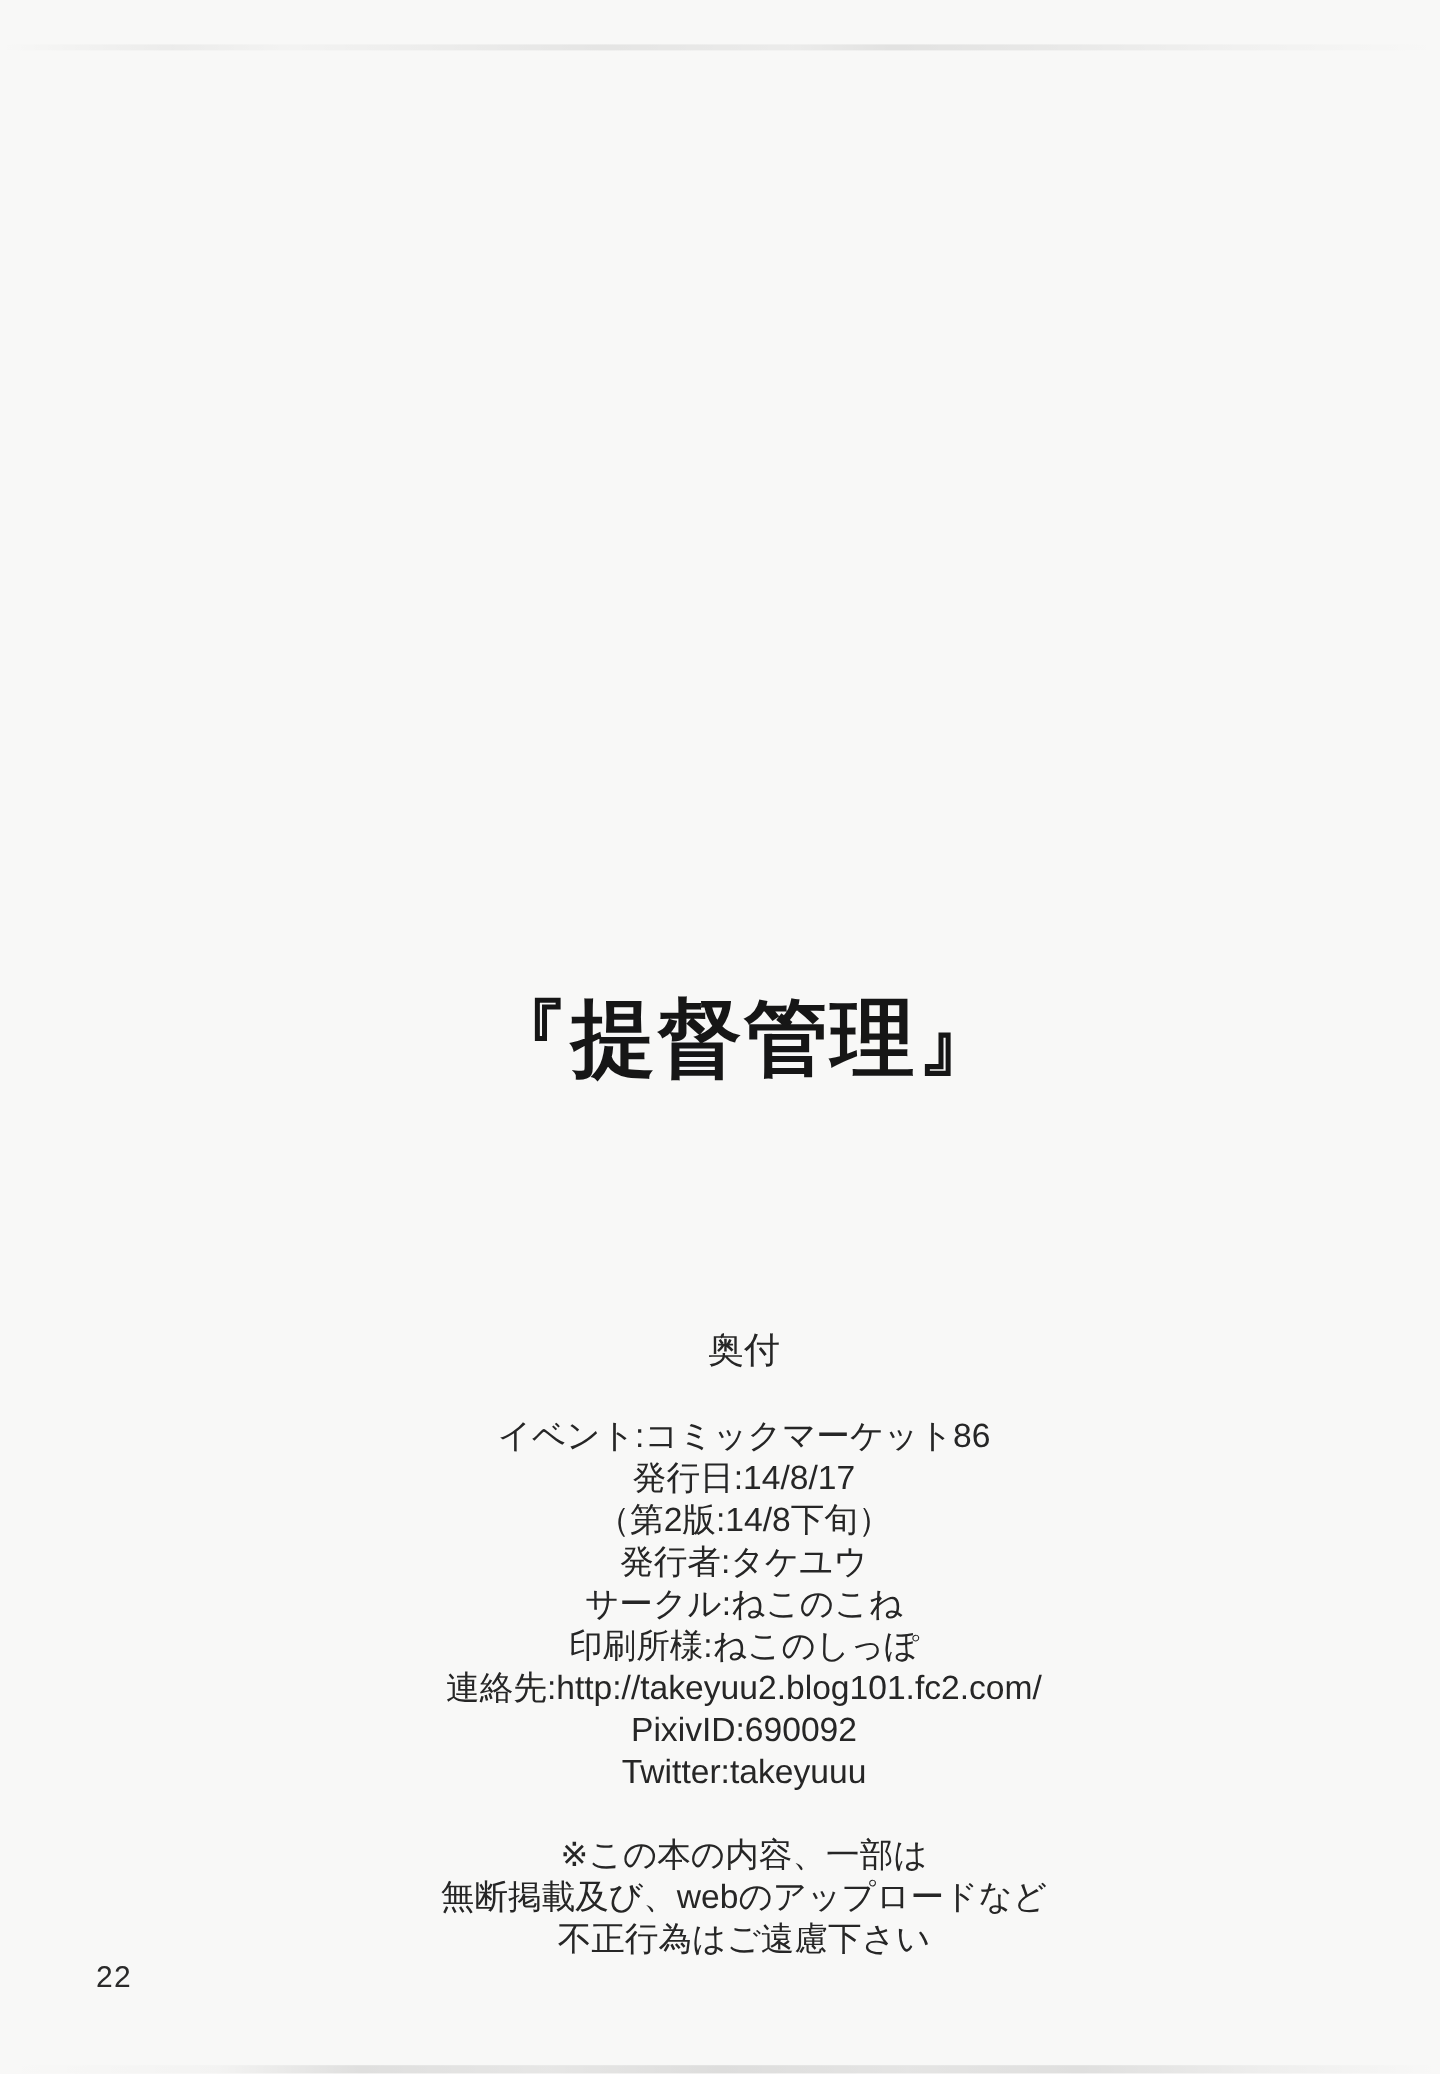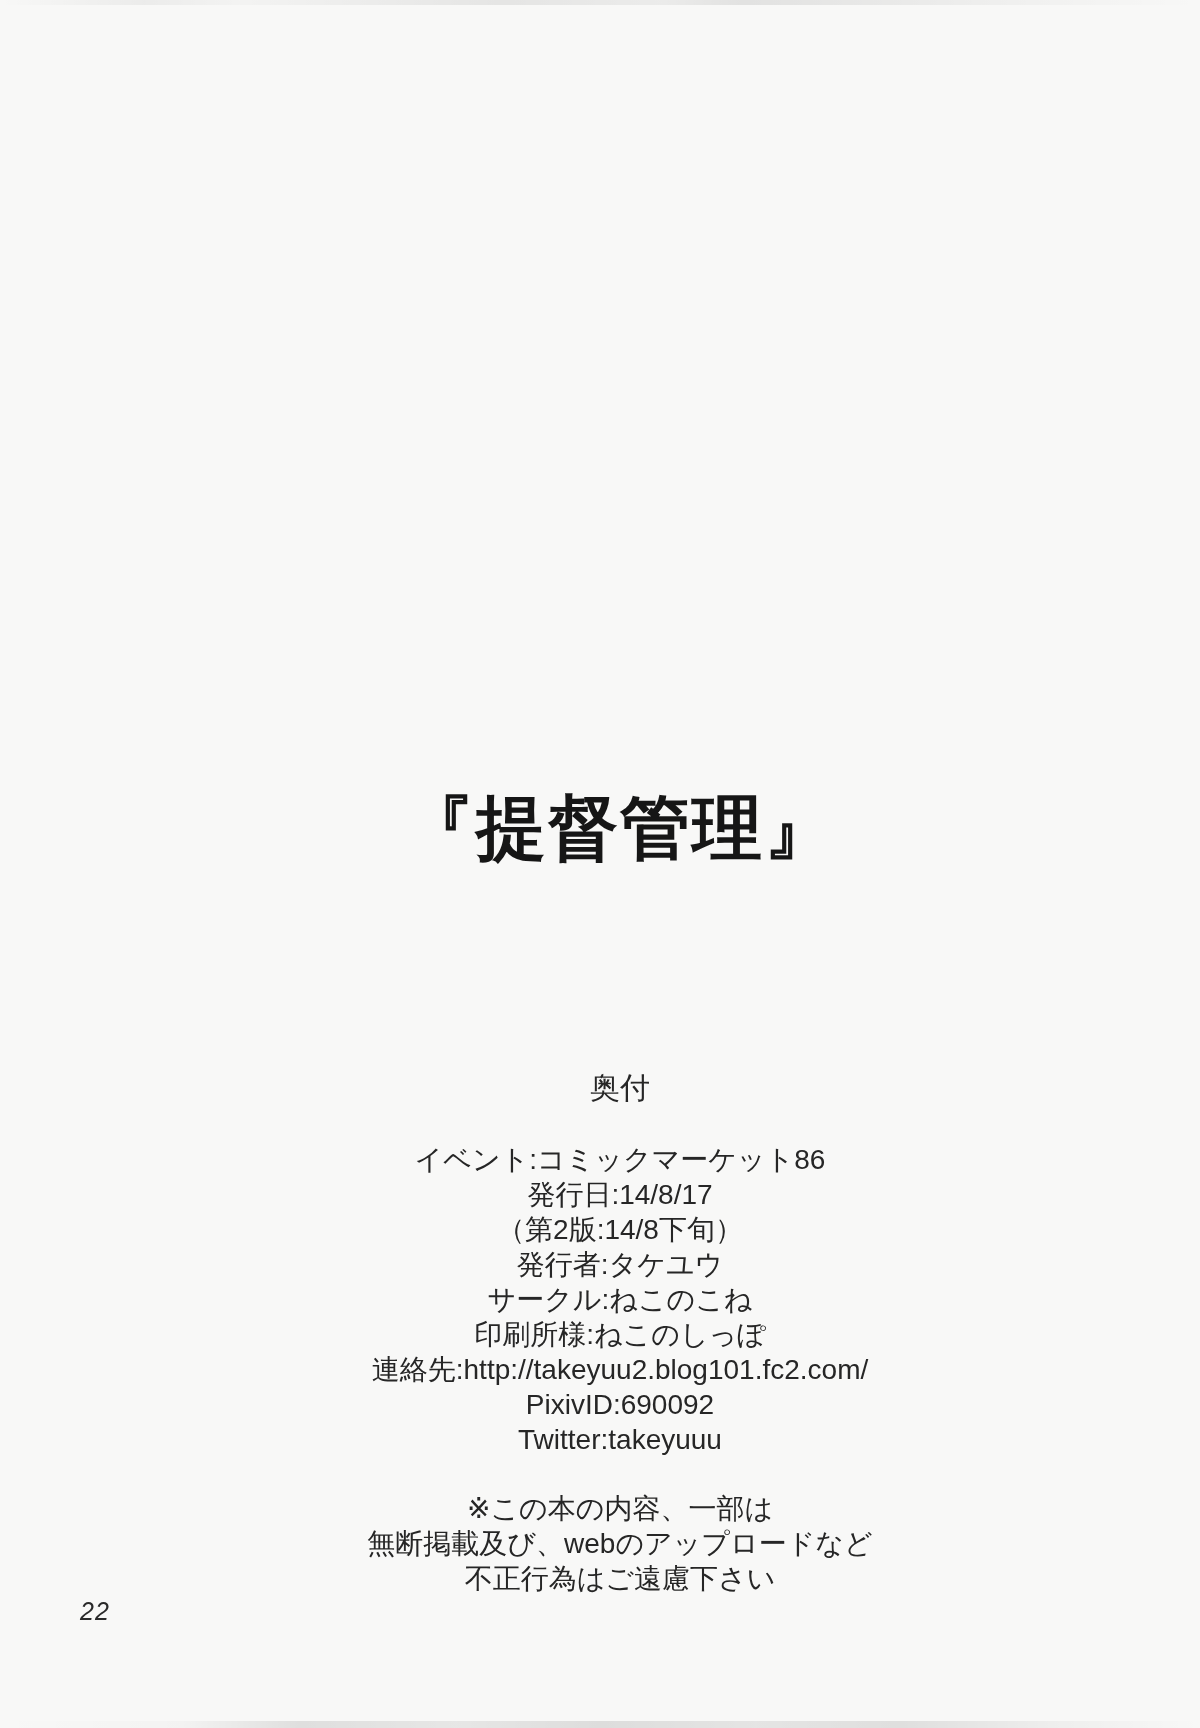--- a/index.html
+++ b/index.html
@@ -11,20 +11,21 @@
     height: 1728px;
     position: relative;
     background: #f8f8f7;
     font-family: "Liberation Sans", "DejaVu Sans", sans-serif;
     color: #222;
     overflow: hidden;
   }
   .page {
     position: absolute;
     inset: 0;
+    margin-top: 37px;
   }
   
   .scan-top {
     position: absolute;
     top: 0; left: 0; right: 0;
     height: 5px;
     background: linear-gradient(90deg,
       rgba(0,0,0,0) 0%, rgba(0,0,0,0.05) 12%, rgba(0,0,0,0.02) 20%,
       rgba(0,0,0,0.08) 42%, rgba(0,0,0,0.05) 55%, rgba(0,0,0,0.09) 62%,
       rgba(0,0,0,0.06) 75%, rgba(0,0,0,0.03) 85%, rgba(0,0,0,0) 100%);
@@ -81,21 +82,20 @@
     line-height: 35px;
     color: #262626;
   }
   .page-number {
     position: absolute;
     top: 1597px;
     left: 80px;
     font-size: 25px;
     color: #2a2a2a;
     letter-spacing: 1px;
-    font-style: italic;
   }
 </style>
 </head>
 <body>
 
 <div class="page">
 
   <div class="scan-top"></div>
 
   <h1 class="book-title">『提督管理』</h1>

